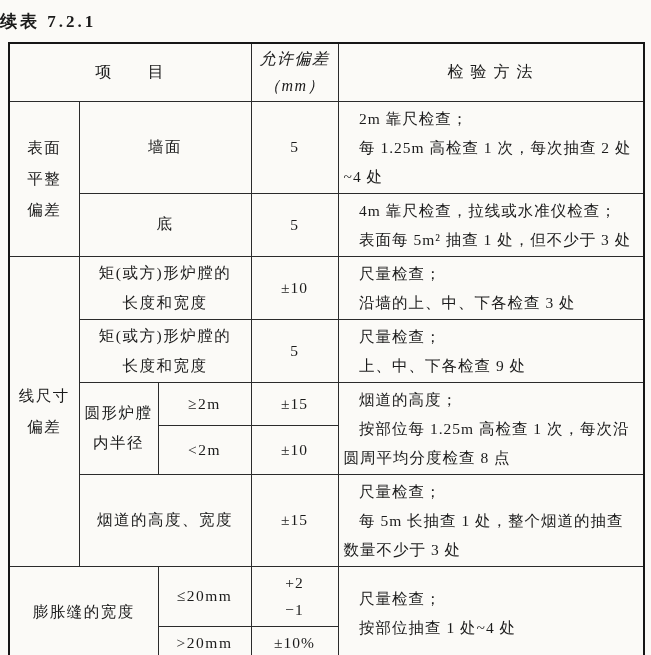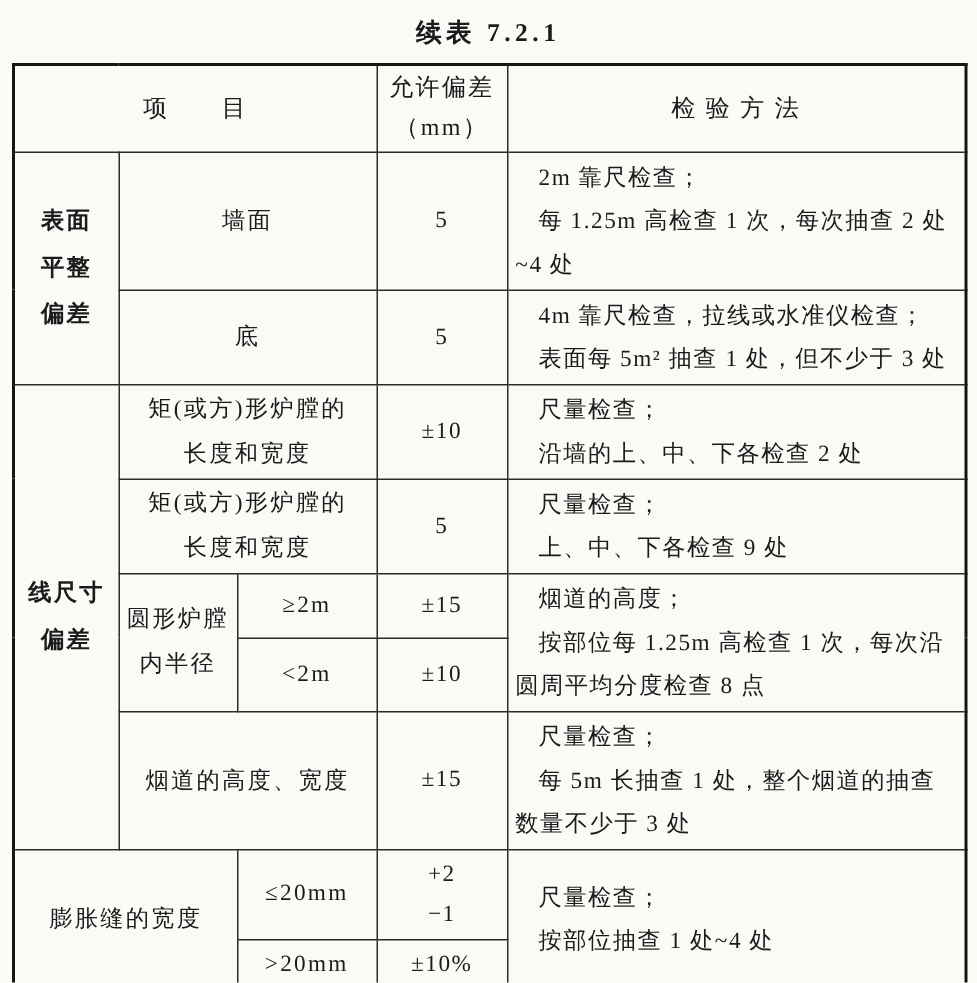--- a/index.html
+++ b/index.html
@@ -5,21 +5,21 @@
   html,body{margin:0;padding:0;}
   body{
     width:651px;height:655px;
     background:#fbfaf7;
     color:#1b1b1b;
     font-family:"Liberation Serif","DejaVu Serif",serif;
     overflow:hidden;
   }
   .page-title{
     margin-top:10px;
-    text-align:center;
+    text-align:left;
     font-weight:bold;
     font-size:17px;
     letter-spacing:3px;
   }
   table.std{
     border-collapse:collapse;
     table-layout:fixed;
     width:635px;
     margin:9px 0 0 8px;
     border:2px solid #161616;
@@ -28,35 +28,35 @@
     border:1px solid #2b2b2b;
     text-align:center;
     vertical-align:middle;
     font-size:15.5px;
     letter-spacing:1.5px;
     padding:0 2px;
     overflow:hidden;
   }
   td.headcell{font-size:16px;}
   .two-line{line-height:30px;}
-  .grp-line{line-height:31px;font-weight:bold;}
+  .grp-line{line-height:31px;}
   td.method{
     text-align:left;
     padding:2px 6px 2px 5px;
     font-family:Liberation Serif, serif;
   }
   .m{
     margin:0;
     text-indent:1em;
     line-height:29px;
     letter-spacing:1px;
   }
   .dev{letter-spacing:1px;}
   .dev-stack{line-height:27px;letter-spacing:1px;}
-  .hdr-dev{line-height:27px;}
+  .hdr-dev{line-height:27px;font-style:italic;}
 </style>
 </head>
 <body>
 
 <div class="page-title">续表 7.2.1</div>
 
 <table class="std">
   <colgroup>
     <col style="width:70px">
       <col style="width:79px">
@@ -103,21 +103,21 @@
       <div class="grp-line">线尺寸</div>
       <div class="grp-line">偏差</div>
     </td>
     <td colspan="2">
       <div class="two-line">矩(或方)形炉膛的</div>
       <div class="two-line">长度和宽度</div>
     </td>
     <td class="dev">±10</td>
     <td class="method">
       <p class="m">尺量检查；</p>
-      <p class="m">沿墙的上、中、下各检查 2 处</p>
+      <p class="m">沿墙的上、中、下各检查 3 处</p>
     </td>
   </tr>
 
   <tr style="height:57px">
     <td colspan="2">
       <div class="two-line">矩(或方)形炉膛的</div>
       <div class="two-line">长度和宽度</div>
     </td>
     <td class="dev">5</td>
     <td class="method">

